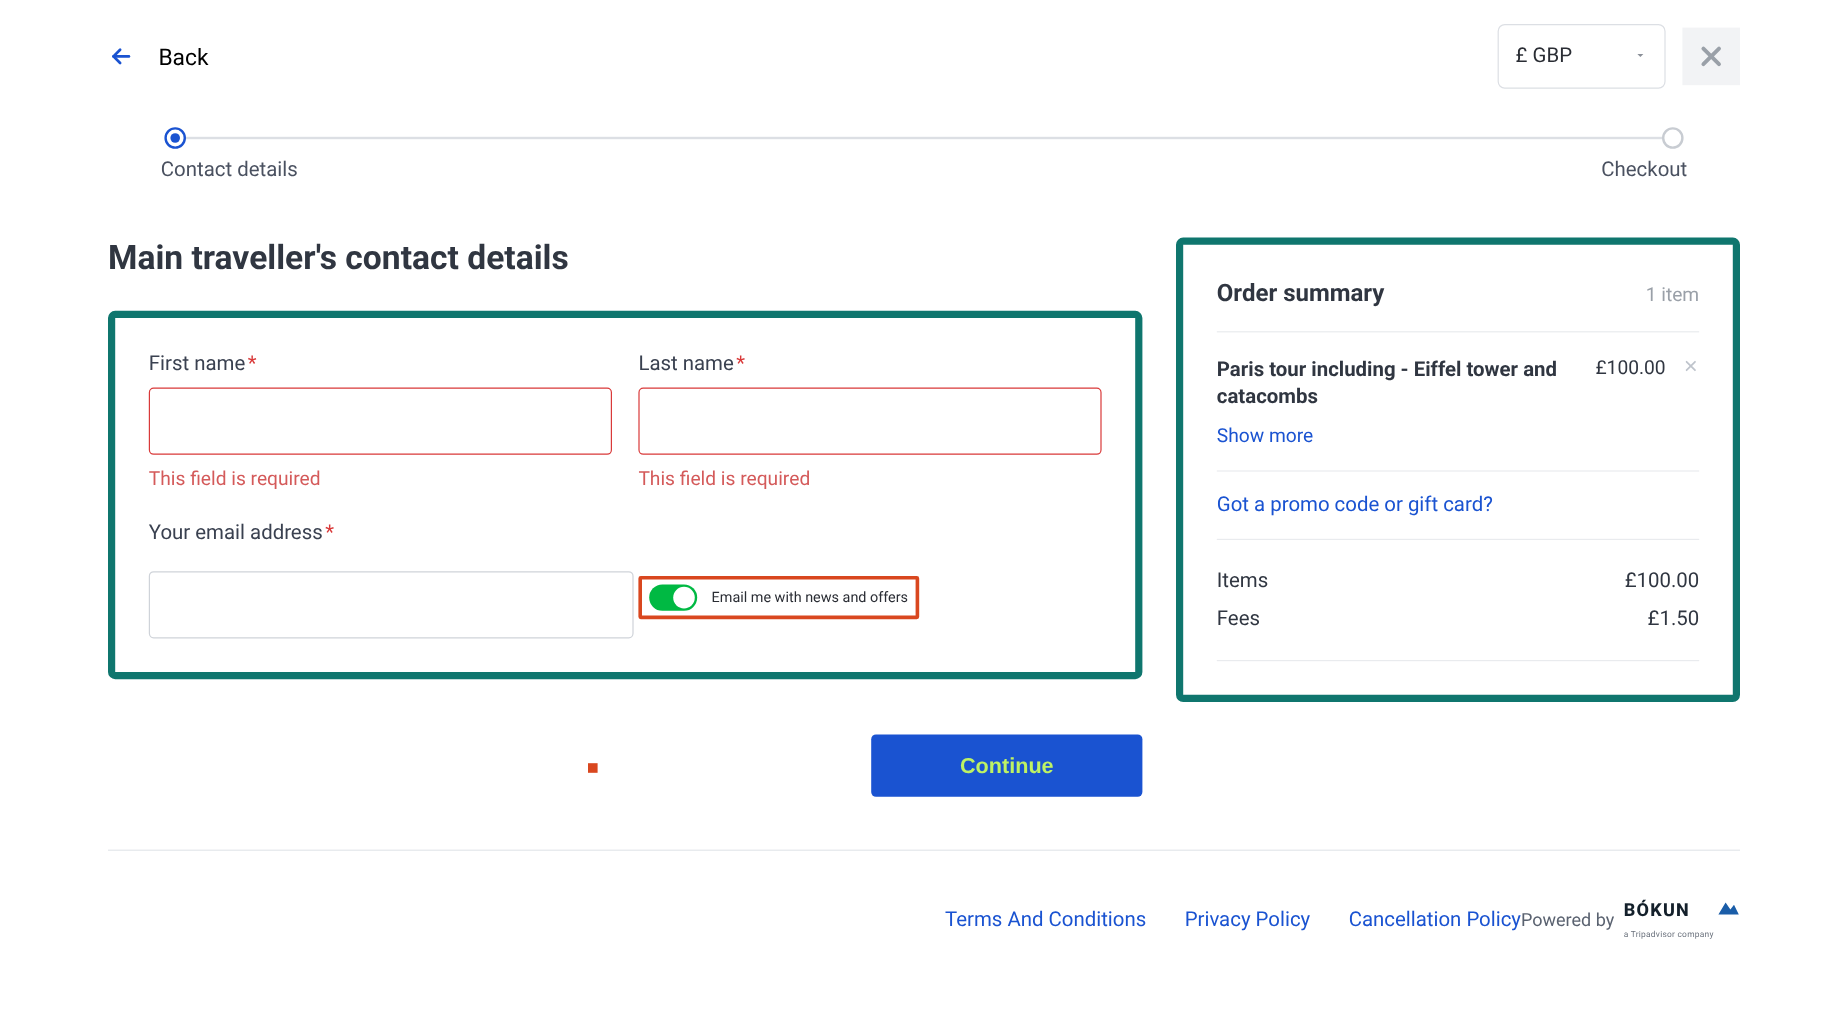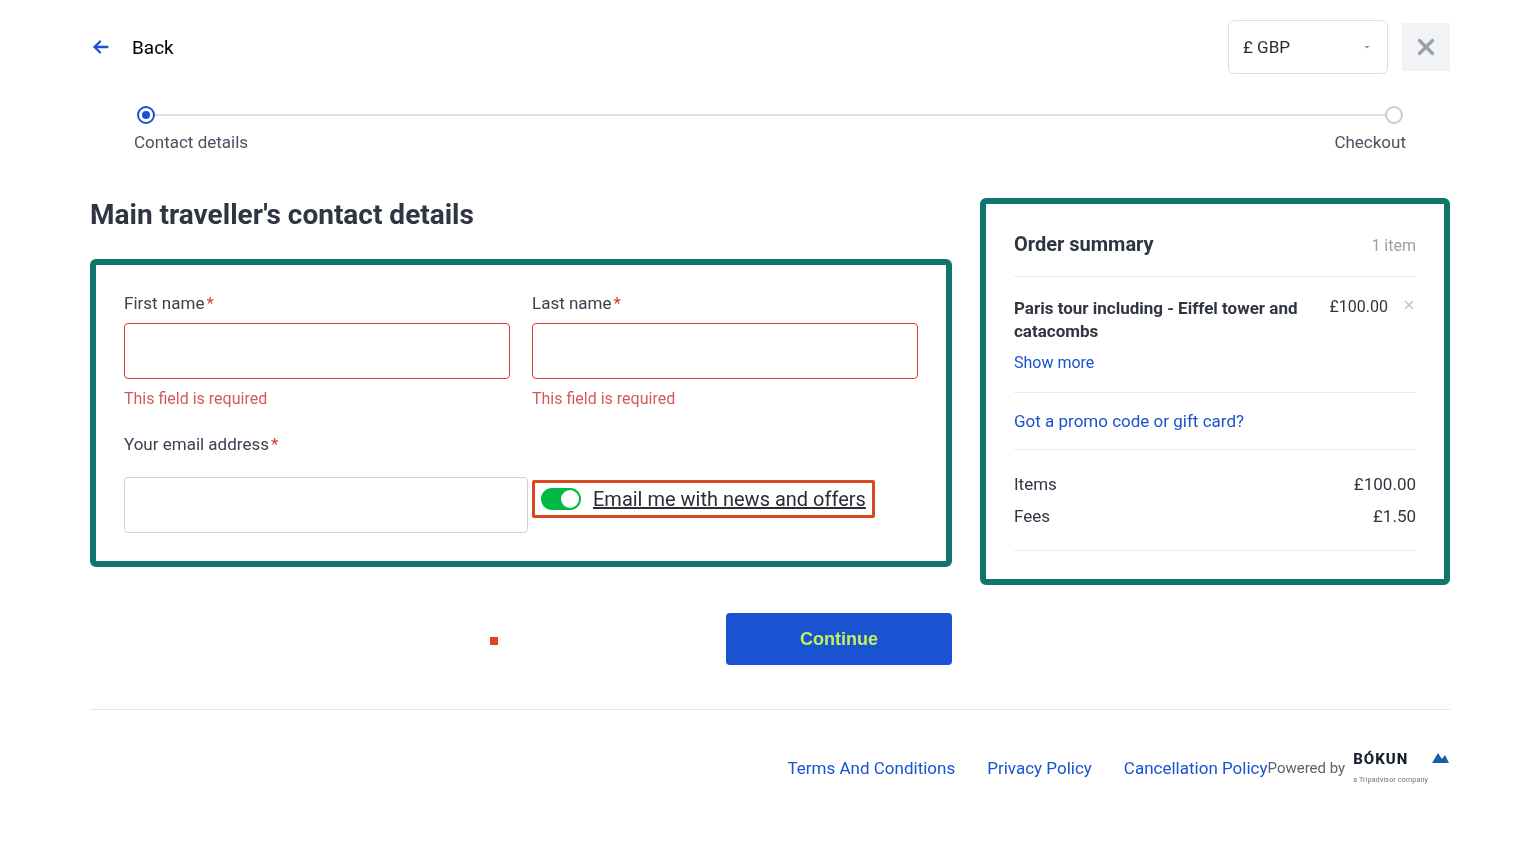--- a/index.html
+++ b/index.html
@@ -42,21 +42,21 @@
       border-radius: 6px;
       height: 54px;
       padding: 0 14px;
       font-size: 17px;
       color: #2a2d34;
       cursor: pointer;
       background: #fff;
     }
     .select-box .chev { margin-left: auto; color: #8a8f98; }
     .lang-box { width: 310px; }
-    .curr-box { width: 160px; margin-left: 11px; }
+    .curr-box { width: 140px; margin-left: 11px; }
     .close-btn {
       width: 48px;
       height: 48px;
       background: #f2f3f5;
       display: inline-flex;
       align-items: center;
       justify-content: center;
       cursor: pointer;
     }
     .close-btn svg { stroke: #9aa0a8; }
@@ -172,21 +172,21 @@
       cursor: pointer;
     }
     .toggle::after {
       content: "";
       position: absolute;
       right: 2px; top: 2px;
       width: 18px; height: 18px;
       background: #fff;
       border-radius: 50%;
     }
-    .toggle-label { font-size: 20px; color: #2a2d34; text-decoration: underline; }
+    .toggle-label { font-size: 12px; color: #2a2d34; }
 
     
     .summary-header {
       display: flex;
       justify-content: space-between;
       align-items: baseline;
       padding-bottom: 20px;
       border-bottom: 1px solid #e9ebee;
     }
     .summary-title { font-size: 20px; font-weight: 700; color: #303641; }

